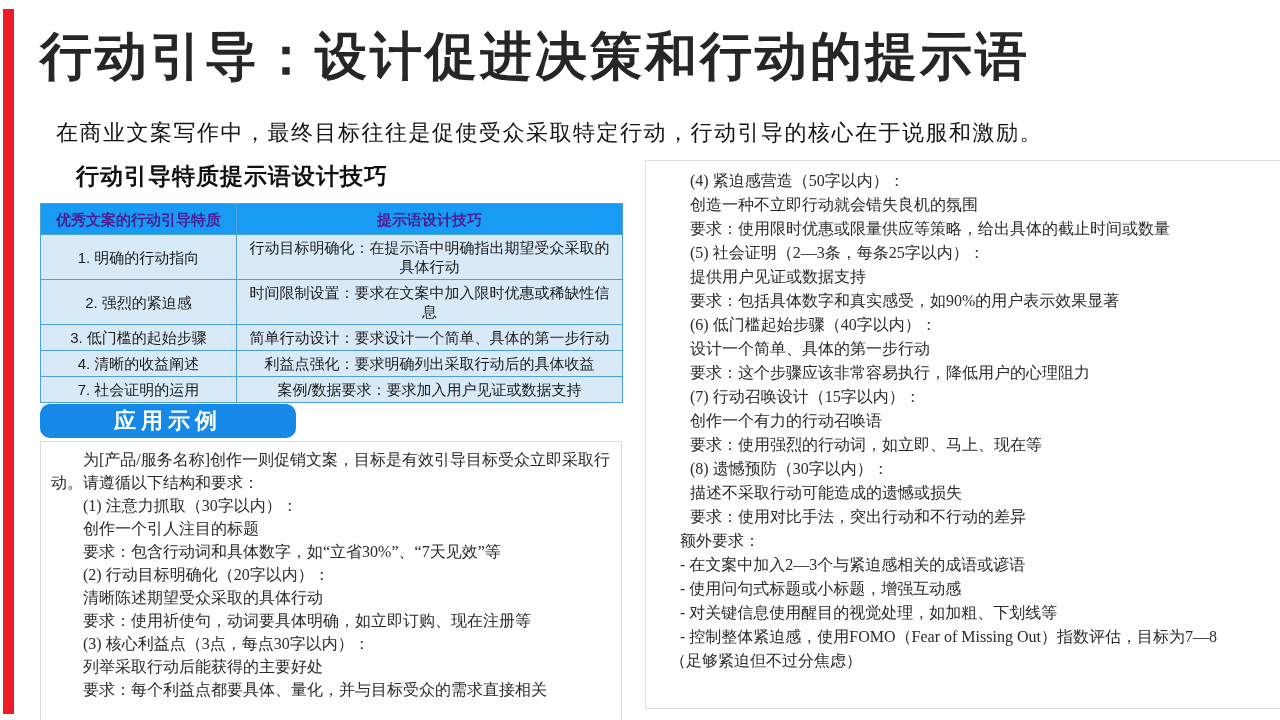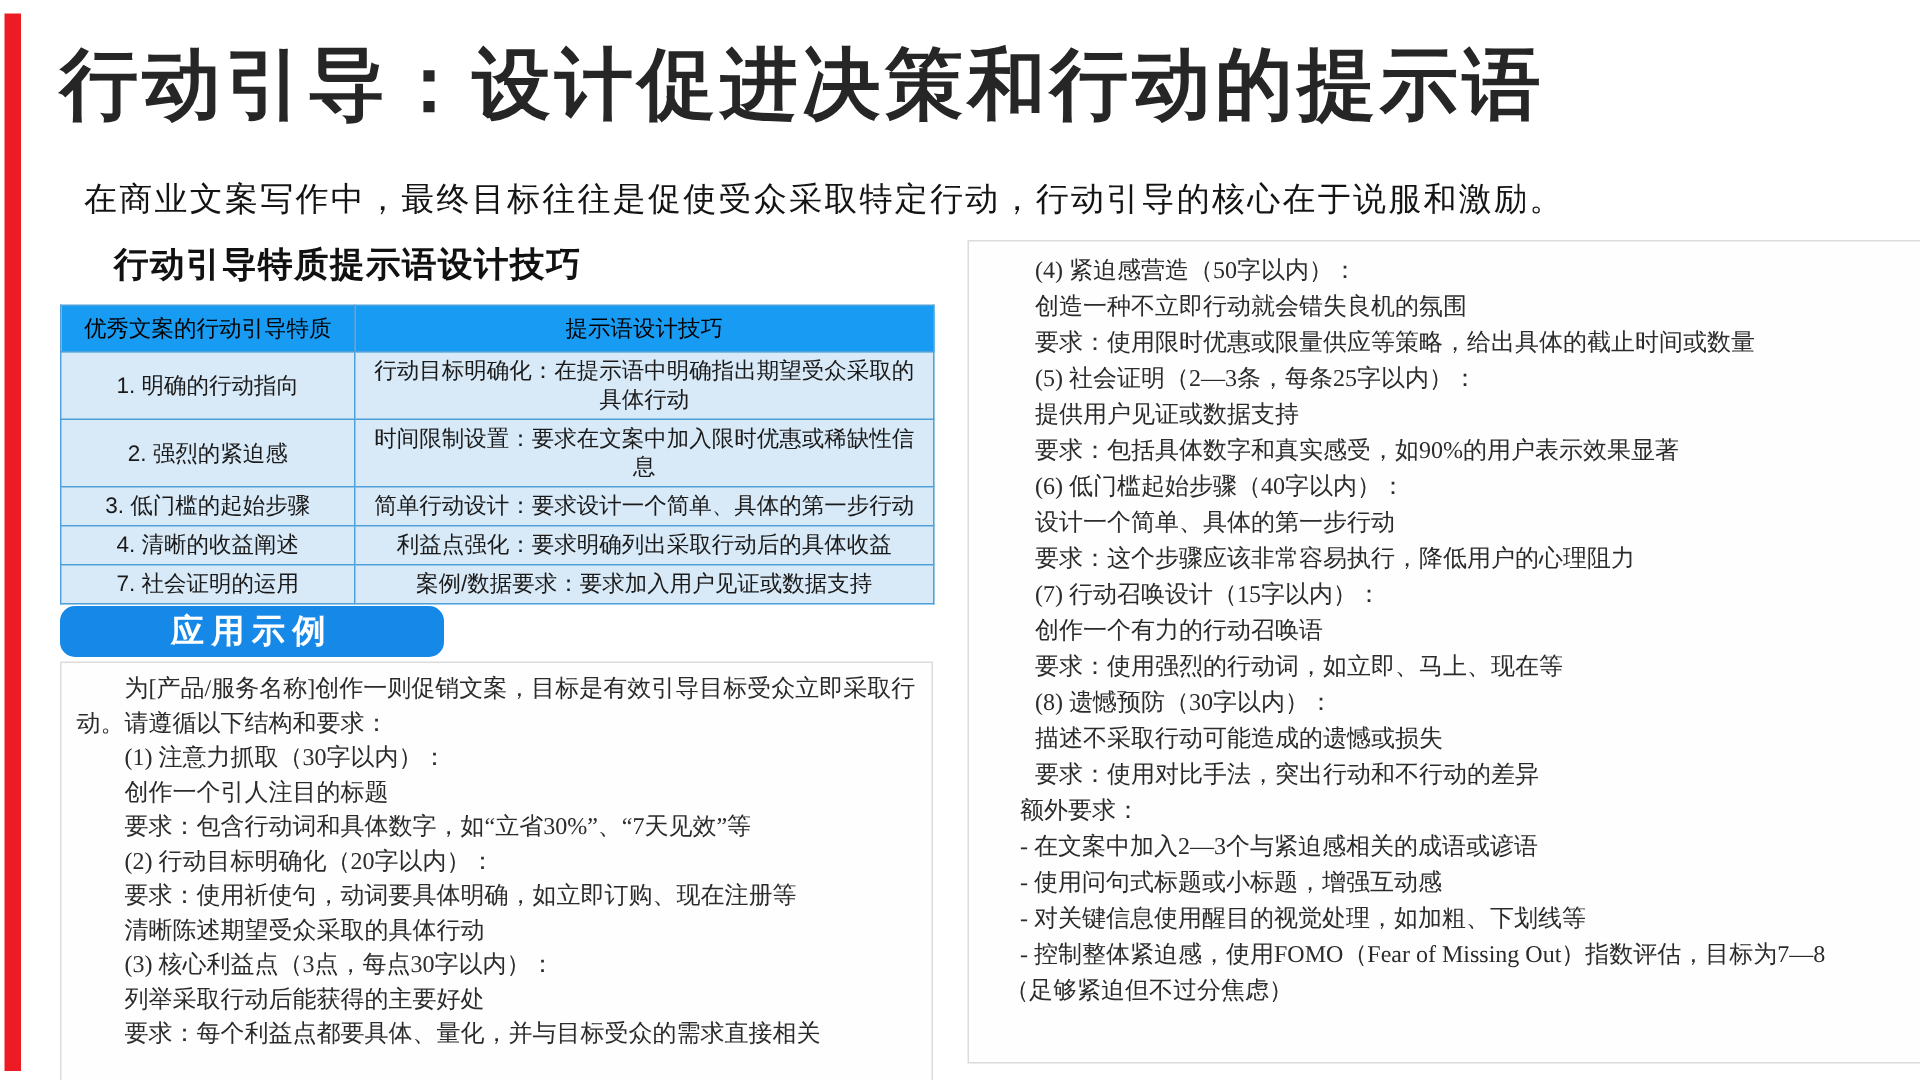--- a/index.html
+++ b/index.html
@@ -27,21 +27,21 @@
   table.traits-table{
     position:absolute;left:40px;top:203px;width:582px;
     border-collapse:collapse;table-layout:fixed;
     font-size:15px;color:#1a1a1a;
   }
   table.traits-table th,table.traits-table td{
     border:1px solid #4FA0D8;text-align:center;vertical-align:middle;
     padding:3px 6px;line-height:19px;
   }
   table.traits-table th{
-    background:#189BF2;color:#000000;font-weight:400;height:24px;font-size:15px;
+    background:#189BF2;color:#4c1d95;font-weight:700;height:24px;font-size:15px;
   }
   table.traits-table td{background:#D8E9F7;}
   table.traits-table col.c1{width:196px;}
   table.traits-table col.c2{width:386px;}
   .apply-btn{
     position:absolute;left:40px;top:404px;width:256px;height:34px;
     background:#1588E8;border-radius:10px;
     display:flex;align-items:center;justify-content:center;
     color:#ffffff;font-size:22px;font-weight:800;letter-spacing:5px;
   }
@@ -111,22 +111,22 @@
 <div class="apply-btn">
   <span>应用示例</span>
 </div>
 
 <div class="example-box left-box">
   <div class="para">为[产品/服务名称]创作一则促销文案，目标是有效引导目标受众立即采取行动。请遵循以下结构和要求：</div>
   <div class="ln">(1) 注意力抓取（30字以内）：</div>
   <div class="ln">创作一个引人注目的标题</div>
   <div class="ln">要求：包含行动词和具体数字，如“立省30%”、“7天见效”等</div>
   <div class="ln">(2) 行动目标明确化（20字以内）：</div>
+  <div class="ln">清晰陈述期望受众采取的具体行动</div>
   <div class="ln">要求：使用祈使句，动词要具体明确，如立即订购、现在注册等</div>
-  <div class="ln">清晰陈述期望受众采取的具体行动</div>
   <div class="ln">(3) 核心利益点（3点，每点30字以内）：</div>
   <div class="ln">列举采取行动后能获得的主要好处</div>
   <div class="ln">要求：每个利益点都要具体、量化，并与目标受众的需求直接相关</div>
 </div>
 
 <div class="example-box right-box">
   <div class="ln">(4) 紧迫感营造（50字以内）：</div>
   <div class="ln">创造一种不立即行动就会错失良机的氛围</div>
   <div class="ln">要求：使用限时优惠或限量供应等策略，给出具体的截止时间或数量</div>
   <div class="ln">(5) 社会证明（2—3条，每条25字以内）：</div>

